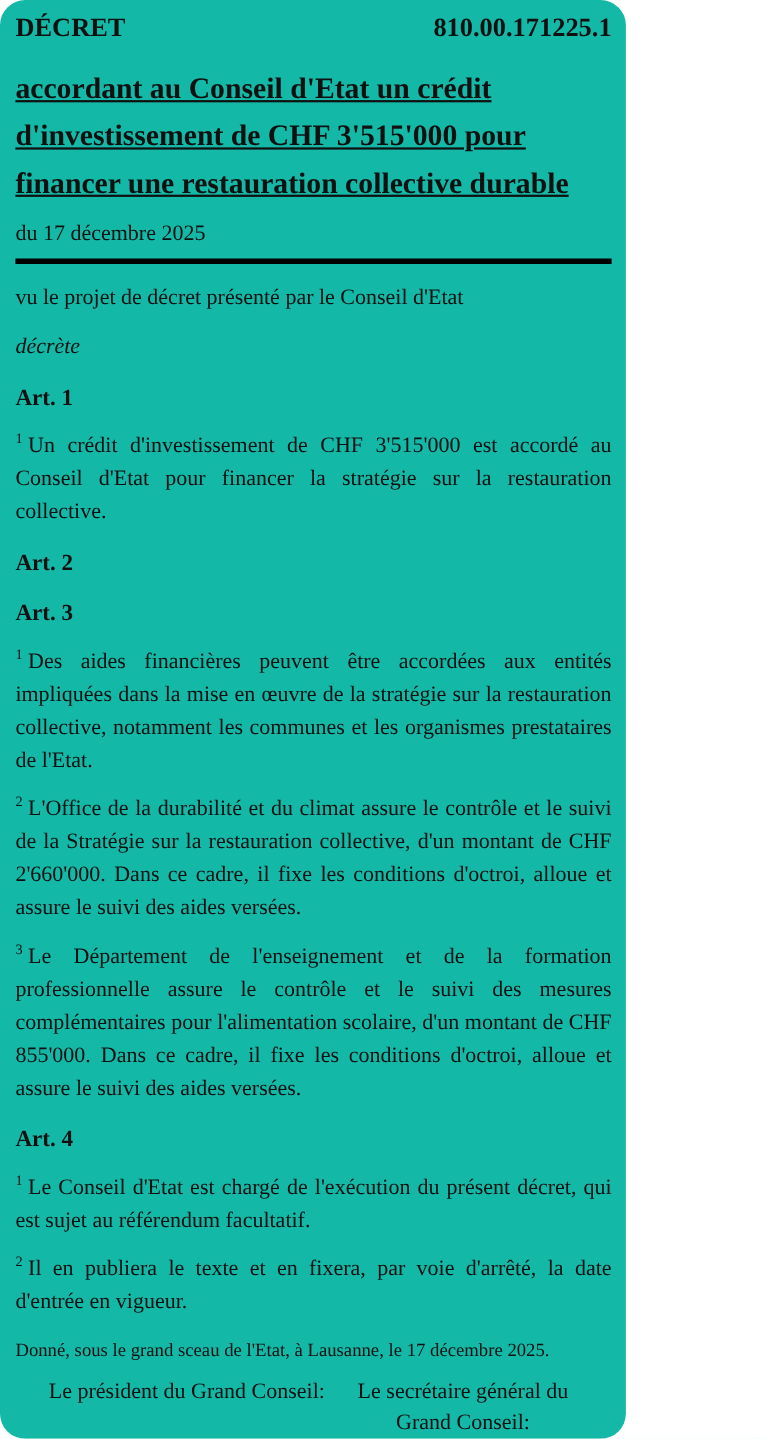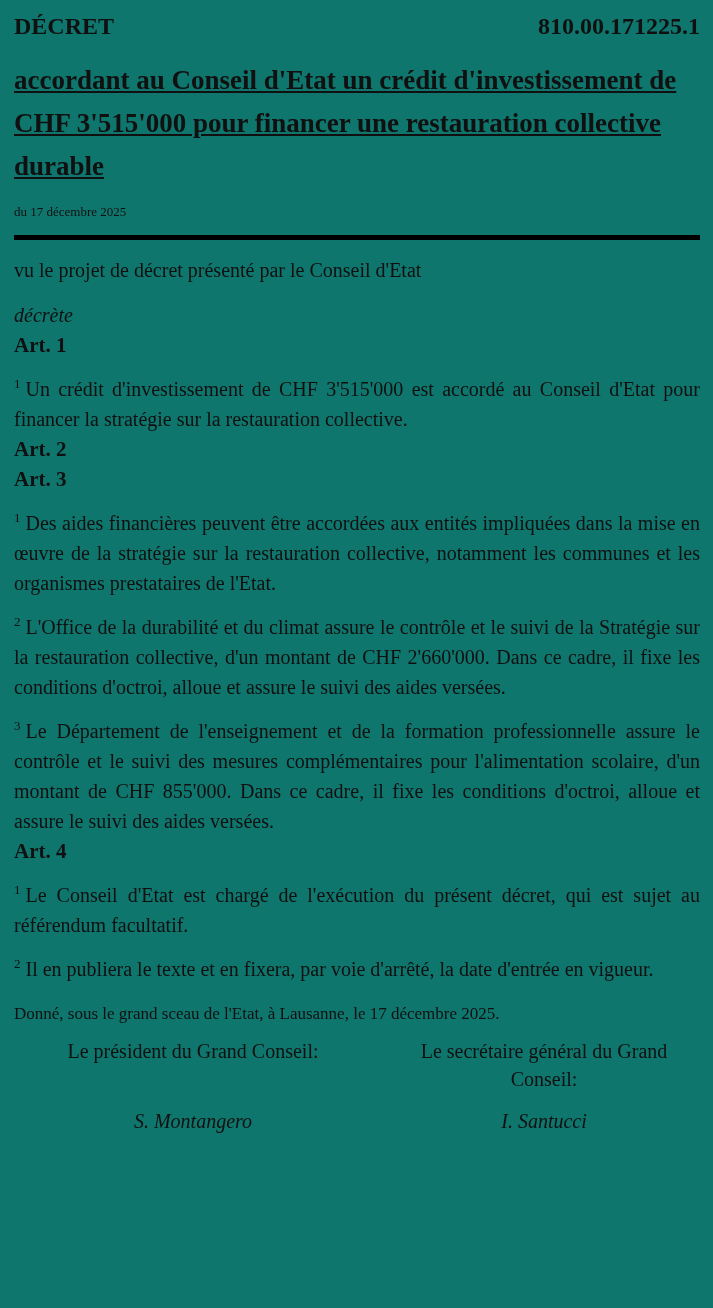--- a/index.html
+++ b/index.html
@@ -5,63 +5,65 @@
   * { margin: 0; padding: 0; box-sizing: border-box; }
   html, body { background: #ffffff; }
   body {
     width: 713px;
     height: 1308px;
     overflow: hidden;
     font-family: "Liberation Serif", "DejaVu Serif", serif;
     color: #101010;
   }
   .page {
-    width: 713px;
+    width: 569px;
     height: 1308px;
     padding: 8px 13px 0 14px;
-    background: #0f766e;
+    background: #14b8a6;
+    border-radius: 23px;
   }
   .header-row {
     display: flex;
     justify-content: space-between;
     align-items: baseline;
     font-weight: bold;
     font-size: 24px;
     line-height: 32px;
     margin-top: 2px;
   }
   .doc-title {
     font-weight: bold;
     font-size: 27px;
     line-height: 43px;
     margin-top: 17px;
     padding-right: 10px;
     text-decoration: underline;
   }
   .date-line {
-    font-size: 13px;
+    font-size: 20px;
     line-height: 30px;
     margin-top: 9px;
   }
   .rule {
     height: 5px;
     background: #000000;
     margin-top: 8px;
   }
   .preamble-line {
     font-size: 20px;
     line-height: 30px;
     margin-top: 15px;
   }
   .authority { margin-top: 21px; }
   .enacting { font-style: italic; }
   .article-heading {
     font-weight: bold;
     font-size: 21px;
     line-height: 30px;
+    margin-top: 16px;
   }
   .para {
     font-size: 20px;
     line-height: 30px;
     text-align: justify;
     margin-top: 14px;
   }
   .para sup {
     font-size: 13px;
     line-height: 0;

